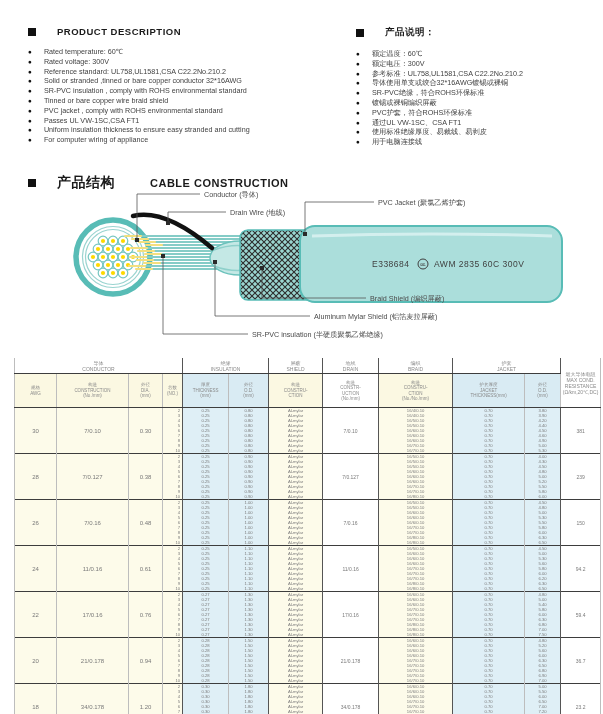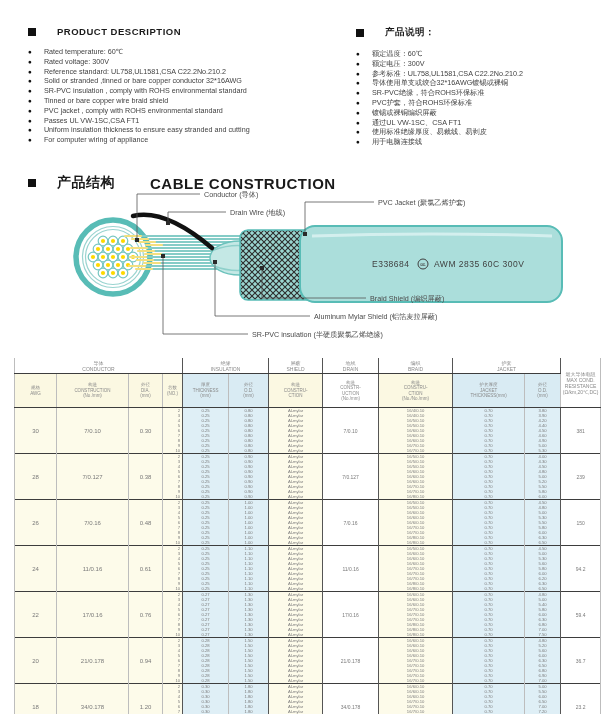--- a/index.html
+++ b/index.html
@@ -11,21 +11,21 @@
   .sec-title{display:flex;align-items:center;gap:21px;font-weight:bold;font-size:9.5px;color:#1a1a1a;letter-spacing:0.5px;}
   .sq{width:8px;height:8px;background:#111;display:inline-block;flex:0 0 auto;}
   .desc-en{position:absolute;left:28px;top:26px;width:320px;}
   .desc-cn{position:absolute;left:356px;top:26px;width:240px;}
   .bullets{margin-top:10px;}
   .b-row{display:flex;align-items:flex-start;gap:12px;font-size:7.2px;line-height:9.8px;color:#3f3f3f;white-space:nowrap;}
   .dot{font-size:6.4px;line-height:9.8px;color:#111;}
   
   .constr-title{position:absolute;left:28px;top:174px;}
   .constr-title .cn{font-weight:bold;font-size:14px;color:#1a1a1a;}
-  .constr-title .en{font-weight:bold;font-size:15px;color:#1a1a1a;margin-left:14px;letter-spacing:0.5px;}
+  .constr-title .en{font-weight:bold;font-size:11px;color:#1a1a1a;margin-left:14px;letter-spacing:0.5px;}
   #diagram{position:absolute;left:0;top:188px;width:603px;height:168px;}
   
   #tblwrap{position:absolute;left:14px;top:358px;width:588px;}
   table{border-collapse:collapse;table-layout:fixed;width:586px;}
   td{padding:0;margin:0;vertical-align:middle;text-align:center;color:#7a7a7a;
      border-left:1px solid #bdbdbd;border-right:1px solid #bdbdbd;}
   td.gb{border-right:1.5px solid #555;}
   tr.grow td{border-top:none;border-bottom:1.5px solid #3d3d3d;font-size:5px;line-height:6px;height:15px;color:#8a8a8a;background:#fff;}
   tr.srow td{border-bottom:1.5px solid #3d3d3d;font-size:4.5px;line-height:5.4px;height:33px;color:#8a8a8a;}
   tr.drow td{border-top:1.5px solid #3d3d3d;height:45px;}
@@ -113,25 +113,25 @@
       <div class="b-row">
         <span class="dot">●</span>
         <span>导体使用单支或绞合32*16AWG镀锡或裸铜</span>
       </div>
       <div class="b-row">
         <span class="dot">●</span>
         <span>SR-PVC绝缘，符合ROHS环保标准</span>
       </div>
       <div class="b-row">
         <span class="dot">●</span>
+        <span>镀锡或裸铜编织屏蔽</span>
+      </div>
+      <div class="b-row">
+        <span class="dot">●</span>
         <span>PVC护套，符合ROHS环保标准</span>
-      </div>
-      <div class="b-row">
-        <span class="dot">●</span>
-        <span>镀锡或裸铜编织屏蔽</span>
       </div>
       <div class="b-row">
         <span class="dot">●</span>
         <span>通过UL VW-1SC、CSA FT1</span>
       </div>
       <div class="b-row">
         <span class="dot">●</span>
         <span>使用标准绝缘厚度、易裁线、易剥皮</span>
       </div>
       <div class="b-row">

